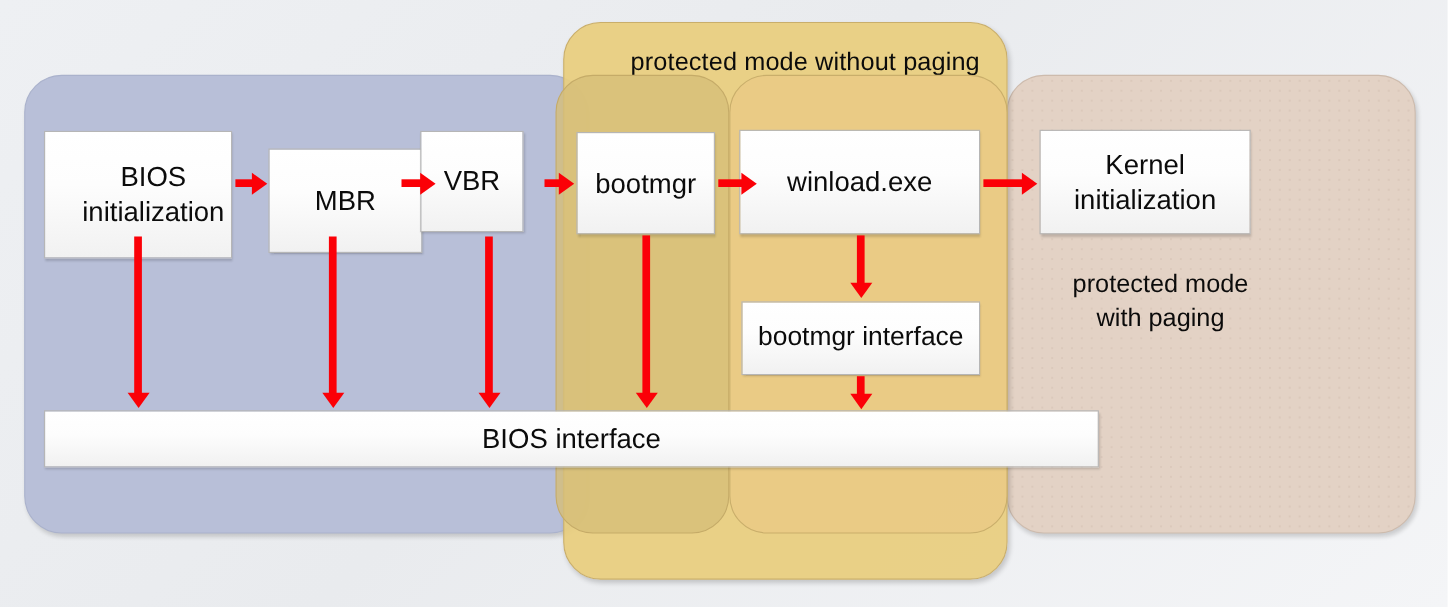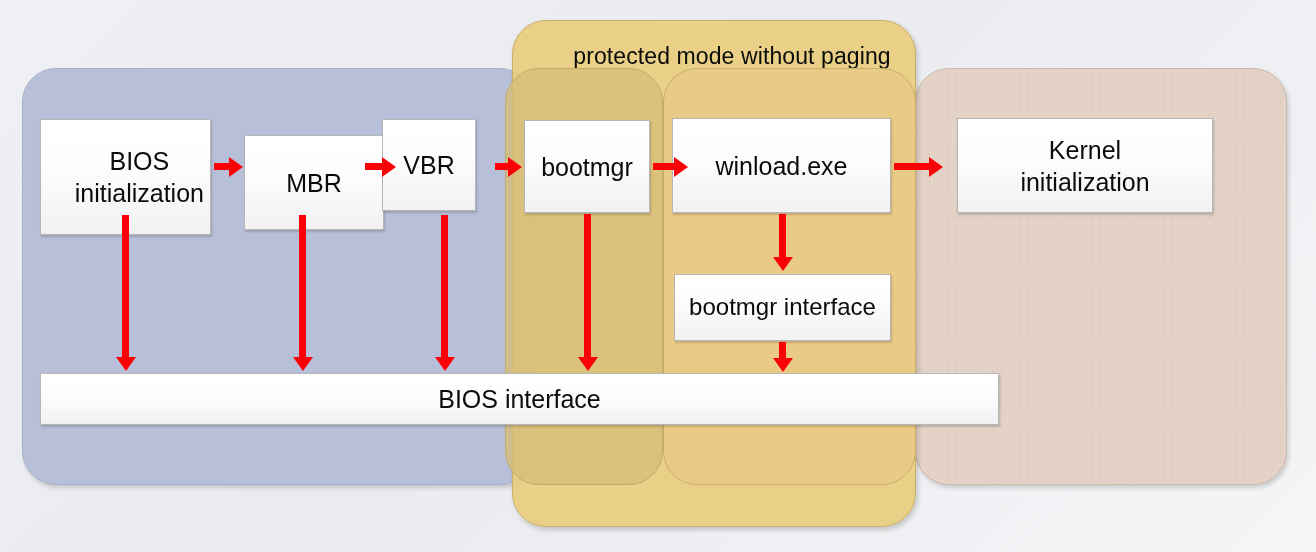--- a/index.html
+++ b/index.html
@@ -74,21 +74,21 @@
     box-shadow:1px 2px 2px rgba(0,0,0,.17);
     display:flex;align-items:center;justify-content:center;
     text-align:center;font-size:25px;color:#0b0b0b;line-height:1.28;
     padding:2px 6px;
   }
   .box-bios       {left:40px; top:119px; width:171px;height:116px;justify-content:flex-end;}
   .box-mbr        {left:244px;top:119px; width:140px;height:95px;margin-top:16px;}
   .box-vbr        {left:382px;top:119px; width:94px; height:92px;}
   .box-bootmgr    {left:524px;top:120px; width:126px;height:93px;}
   .box-winload    {left:672px;top:118px; width:219px;height:95px;}
-  .box-kernel     {left:945px;top:118px; width:256px;height:95px;margin-left:12px;}
+  .box-kernel     {left:945px;top:118px; width:192px;height:95px;}
   .box-bootmgr-if {left:674px;top:274px; width:217px;height:67px;font-size:24px;}
   .box-bios-if    {left:40px; top:373px; width:959px;height:52px;font-size:25px;}
 
   
   .arrow{position:absolute;background:#fb0007;}
   .arrow-h{height:7px;}
   .arrow-v{width:7px;}
   .arrow-h:after{
     content:"";position:absolute;right:-13px;top:-6.5px;
     border-left:14px solid #fb0007;
@@ -123,20 +123,24 @@
 
   <div class="panel panel-pink"></div>
 
   <div class="panel panel-yellow-outer">
     <div class="panel-title">protected mode without paging</div>
   </div>
   <div class="panel panel-yellow-left"></div>
   <div class="panel panel-yellow-right"></div>
 
 
+  <div class="panel-caption caption-paging">
+    <div>protected mode</div>
+    <div>with paging</div>
+  </div>
 
   <div class="box box-bios">
     <div>
       <div>BIOS</div>
       <div>initialization</div>
     </div>
   </div>
 
   <div class="box box-mbr">
     <span>MBR</span>

